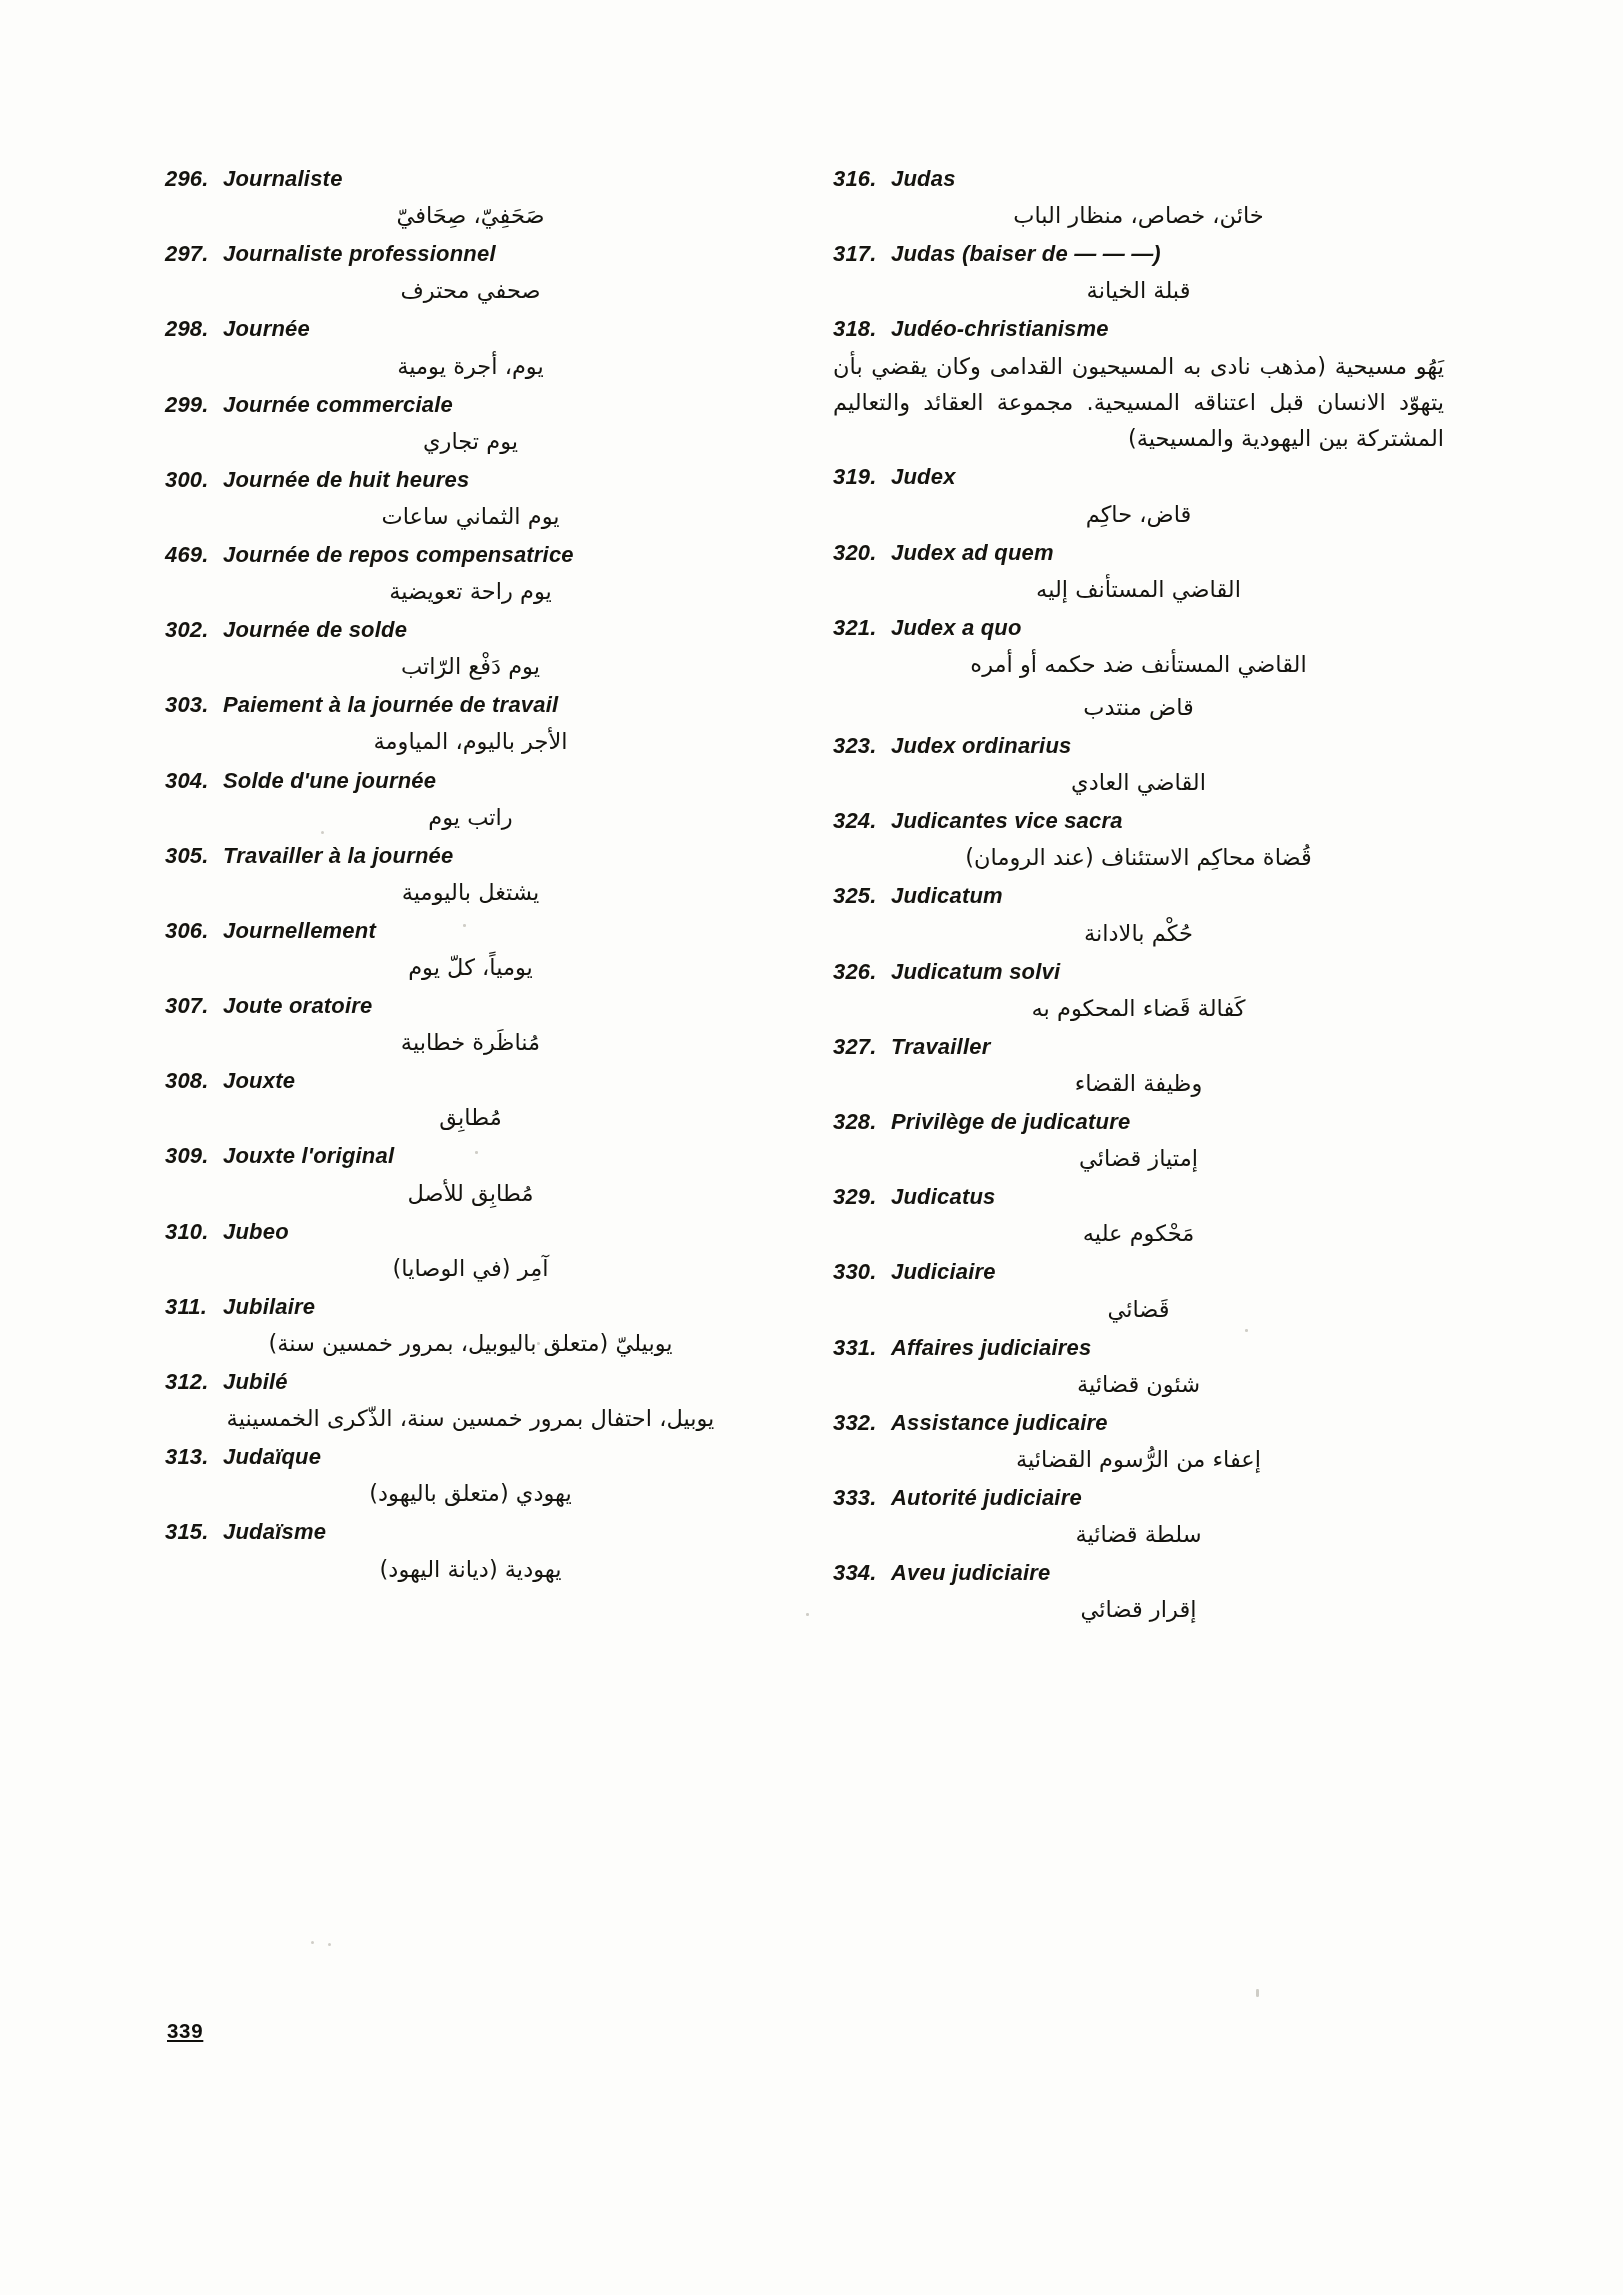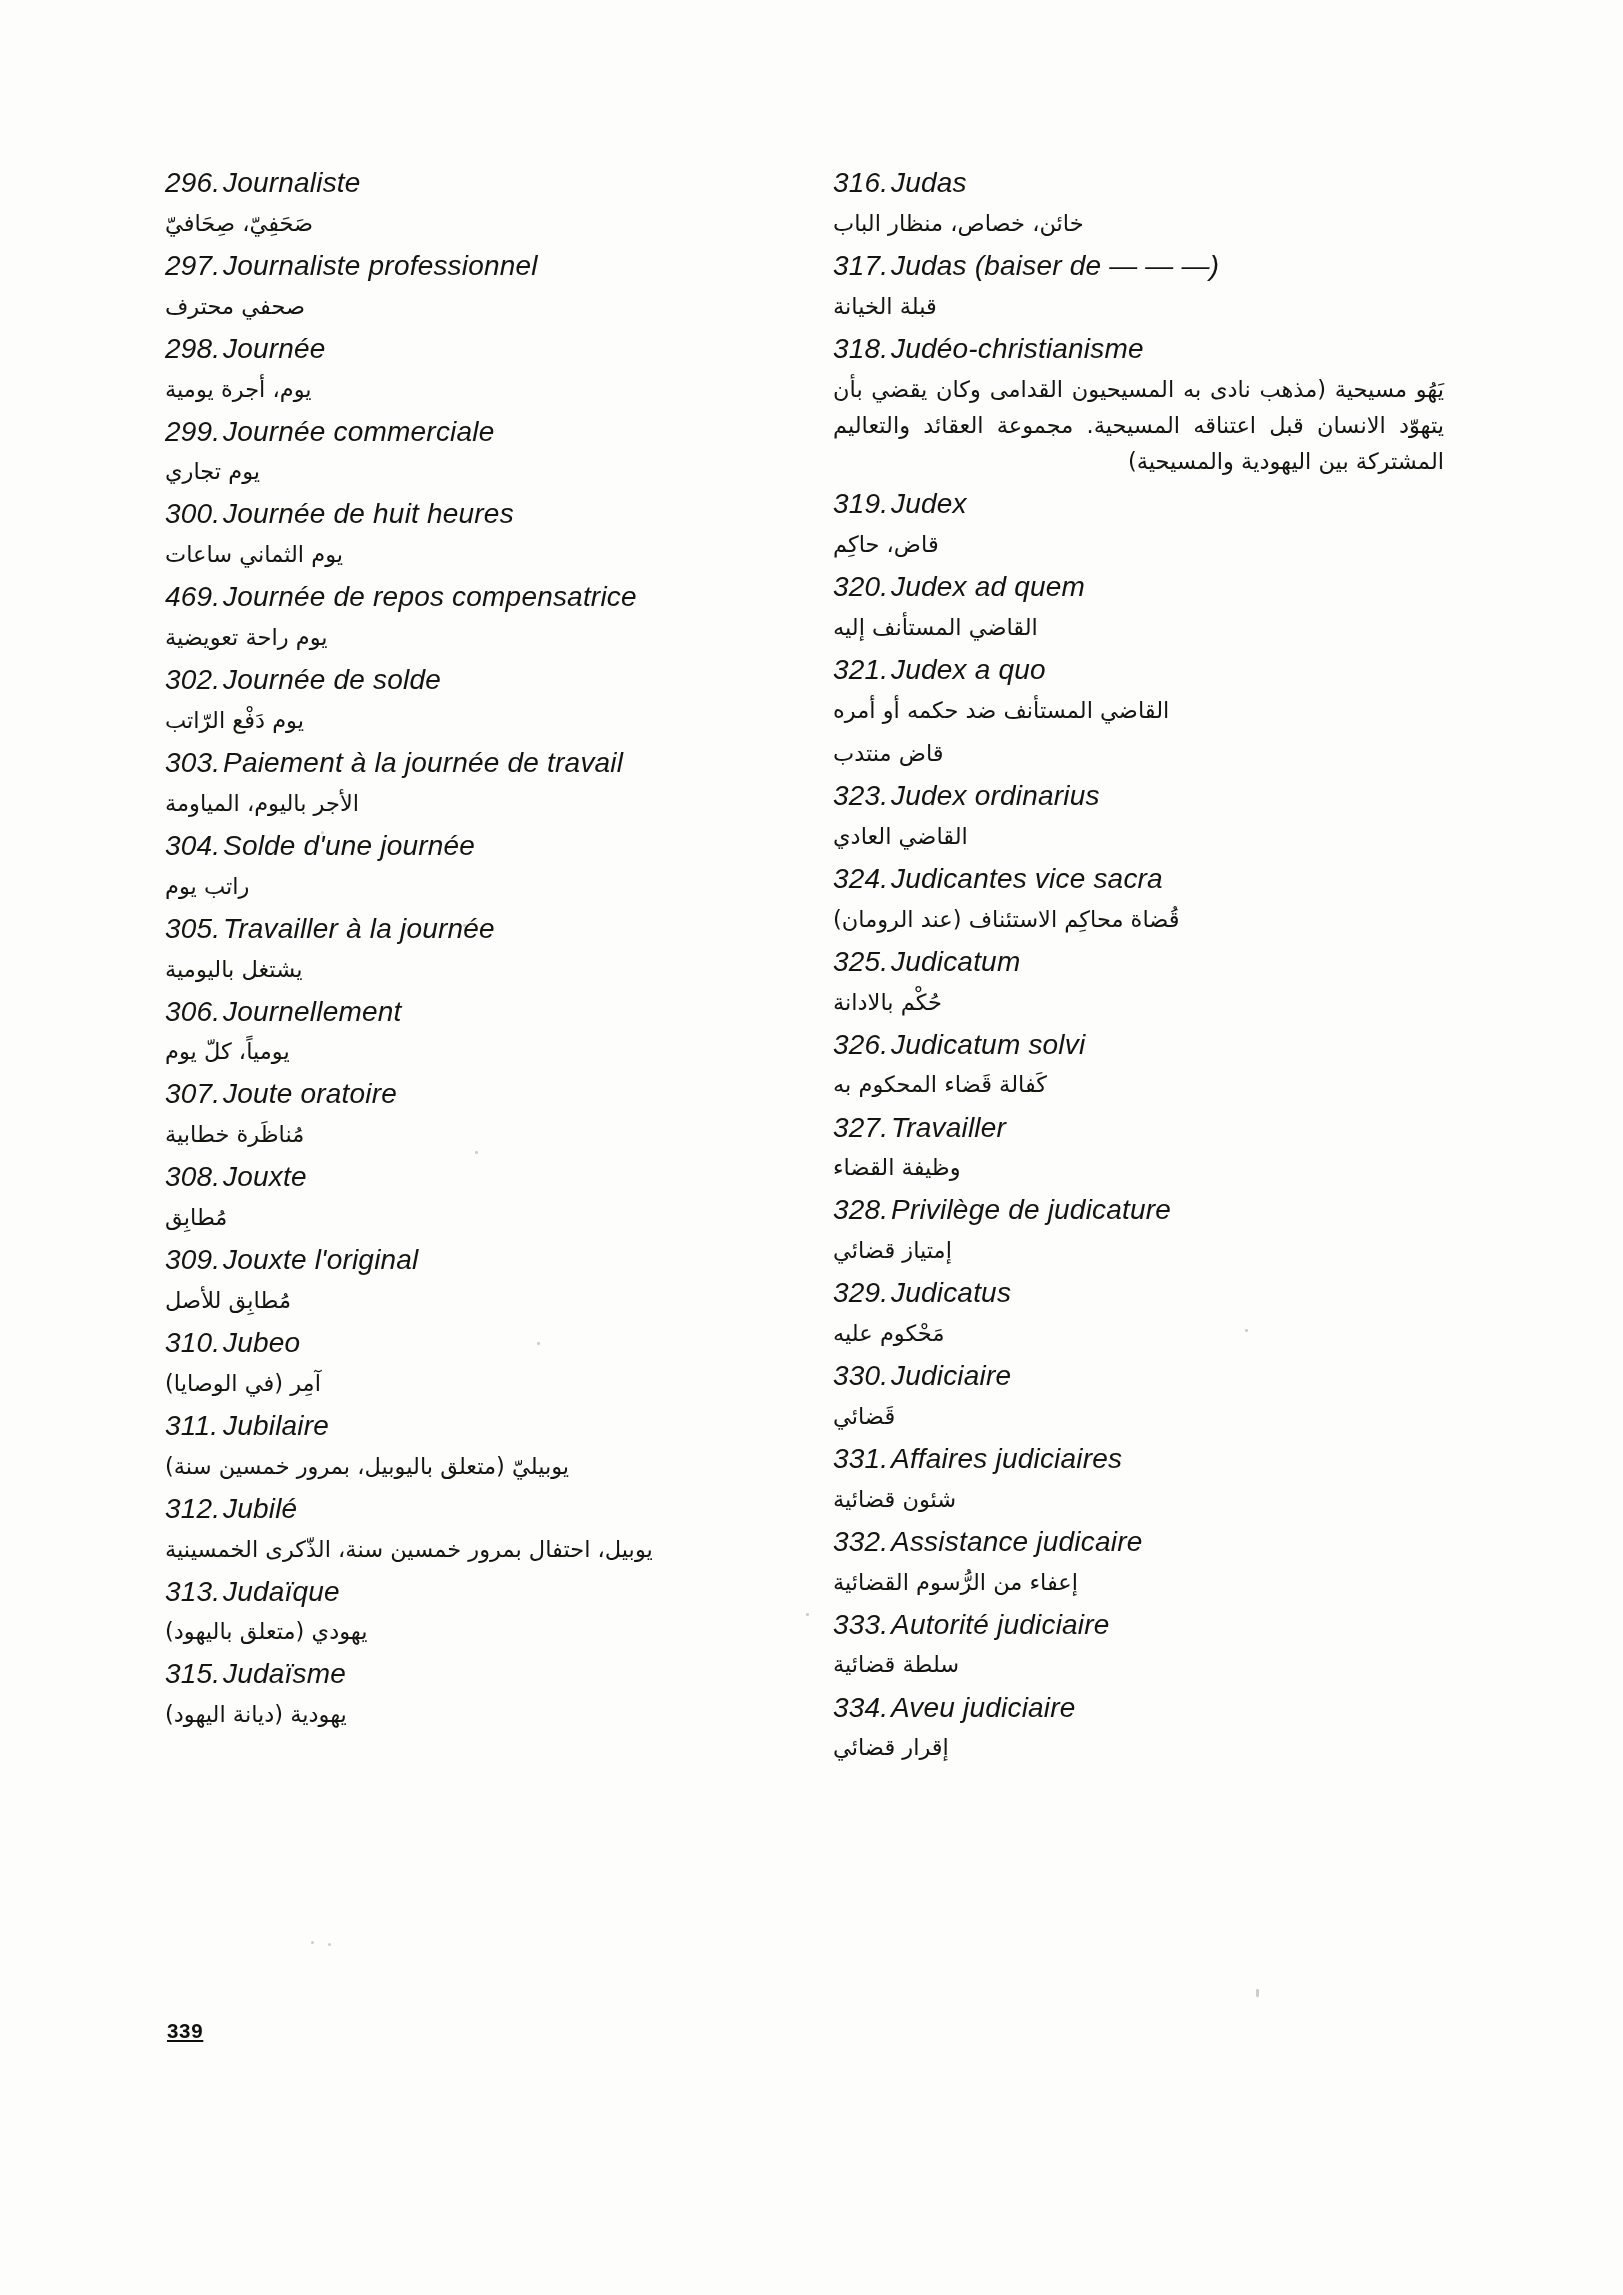--- a/index.html
+++ b/index.html
@@ -28,36 +28,37 @@
   .column {
     width: 615px;
   }
   .entry {
     margin-bottom: 6.6px;
   }
   .term-line {
     display: flex;
     align-items: flex-end;
     font-style: italic;
-    font-size: 28px;
+    font-size: 22px;
     color: #15140f;
     letter-spacing: 0.2px;
     line-height: 1.28;
+    font-weight: bold;
   }
   .num {
     min-width: 58px;
     flex: 0 0 auto;
     font-style: italic;
   }
   .term {
     flex: 1 1 auto;
   }
   .ar-line {
     direction: rtl;
-    text-align: left;
+    text-align: center;
     font-family: "DejaVu Sans", sans-serif;
     font-size: 22.5px;
     line-height: 1.62;
     color: #15140f;
     margin-top: 4px;
     padding-right: 4px;
   }
   .ar-line.block {
     text-align: justify;
     text-align-last: right;

